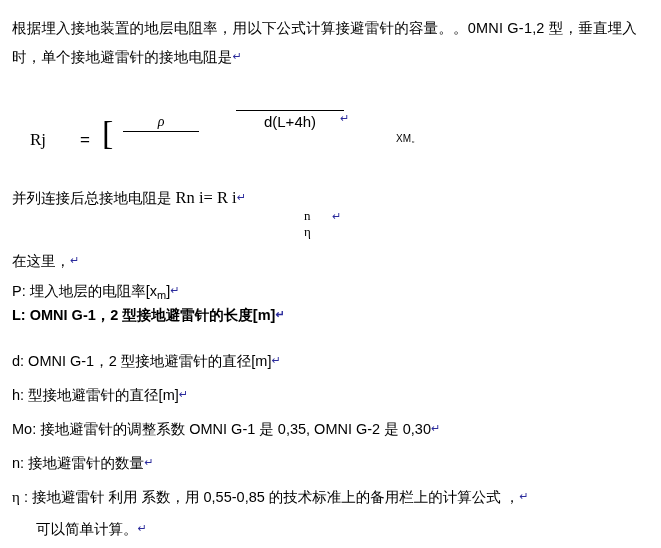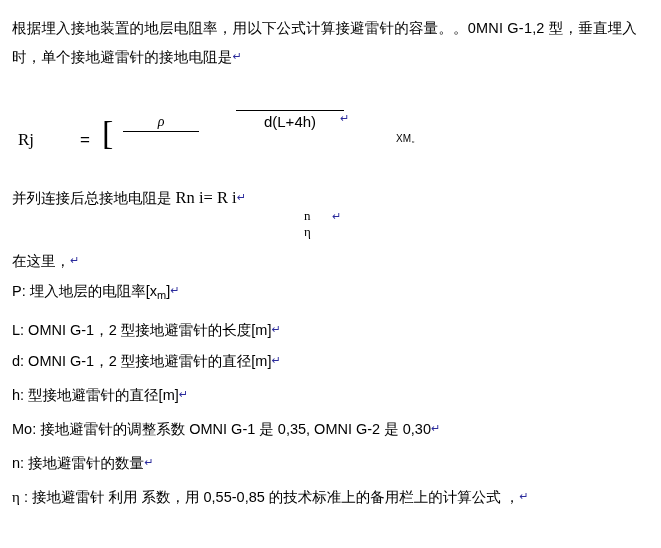--- a/index.html
+++ b/index.html
@@ -45,21 +45,21 @@
   
   .formula {
     position: absolute;
     left: 18px;
     top: 108px;
     width: 620px;
     height: 62px;
   }
   .rj {
     position: absolute;
-    left: 0;
+    left: 12px;
     top: 22px;
     font-size: 17px;
     font-family: "Liberation Serif", serif;
   }
   .eq {
     position: absolute;
     left: 62px;
     top: 22px;
     font-size: 17px;
   }
@@ -185,26 +185,27 @@
 
   <div class="parallel">
     <span>并列连接后总接地电阻是 </span><span class="rni">Rn i=  R i</span><span class="cr">↵</span>
     <span class="sub">n η</span><span class="cr" style="position:absolute;left:320px;top:22px;">↵</span>
   </div>
 
   <div class="line" style="top:252px;"><span>在这里，</span><span class="cr">↵</span></div>
 
   <div class="line" style="top:282px;text-align:right;"><span>P:</span><span> 埋入地层的电阻率[x</span><span class="sub-sm">m</span><span>]</span><span class="cr">↵</span></div>
 
-  <div class="line" style="top:321px;"><span>L:</span><span> OMNI G-1，2 型接地避雷针的长度[m]</span><span class="cr">↵</span></div>
+  <div class="line" style="top:306px;font-weight:bold;"><span>L:</span><span> OMNI G-1，2 型接地避雷针的长度[m]</span><span class="cr">↵</span></div>
 
   <div class="line" style="top:352px;"><span>d:</span><span> OMNI G-1，2 型接地避雷针的直径[m]</span><span class="cr">↵</span></div>
 
   <div class="line" style="top:386px;"><span>h:</span><span> 型接地避雷针的直径[m]</span><span class="cr">↵</span></div>
 
   <div class="line" style="top:420px;"><span>Mo:</span><span> 接地避雷针的调整系数 OMNI G-1 是 0,35, OMNI G-2 是 0,30</span><span class="cr">↵</span></div>
 
   <div class="line" style="top:454px;"><span>n:</span><span> 接地避雷针的数量</span><span class="cr">↵</span></div>
 
   <div class="line" style="top:488px;"><span style="font-family:'Liberation Serif',serif;font-size:15px;">η</span><span> : 接地避雷针 利用 系数，用 0,55-0,85 的技术标准上的备用栏上的计算公式 ，</span><span class="cr">↵</span></div>
 
+  <div class="line indent" style="top:520px;"><span>可以简单计算。</span><span class="cr">↵</span></div>
 
 </div>
 
 </body></html>

